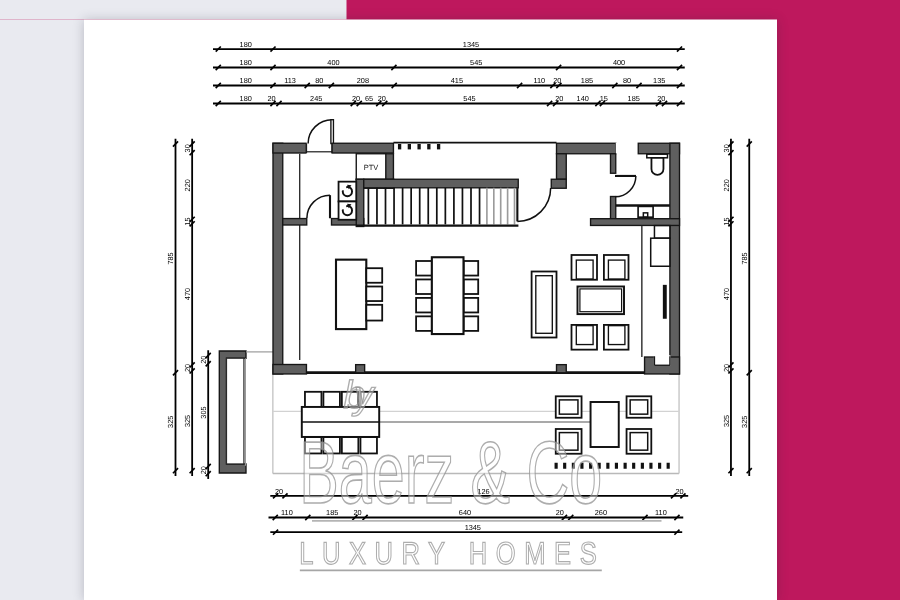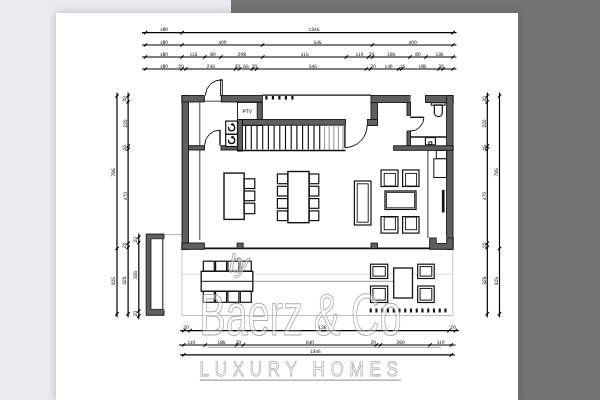--- a/index.html
+++ b/index.html
@@ -1,17 +1,17 @@
 <!DOCTYPE html>
 <html><head>
 <meta charset="utf-8">
 <style>
   html,body { margin:0; padding:0; width:600px; height:400px; overflow:hidden;
                font-family:"Liberation Sans", sans-serif; }
-  .stage { position:relative; width:600px; height:400px; background:#737373; }
+  .stage { position:relative; width:600px; height:400px; background:#be185d; }
   .band-left { position:absolute; left:0; top:0; width:231px; height:13px; background:#e9eaf0; }
   .strip-left { position:absolute; left:0; top:13px; width:56px; height:387px; background:#e9eaf0; }
   .page { position:absolute; left:56px; top:13px; width:462px; height:387px; background:#fff;
            box-shadow:0 0 7px rgba(40,40,60,0.25); }
   svg text { font-family:"Liberation Sans", sans-serif; }
 </style>
 </head>
 <body>
 <div class="stage">
 

